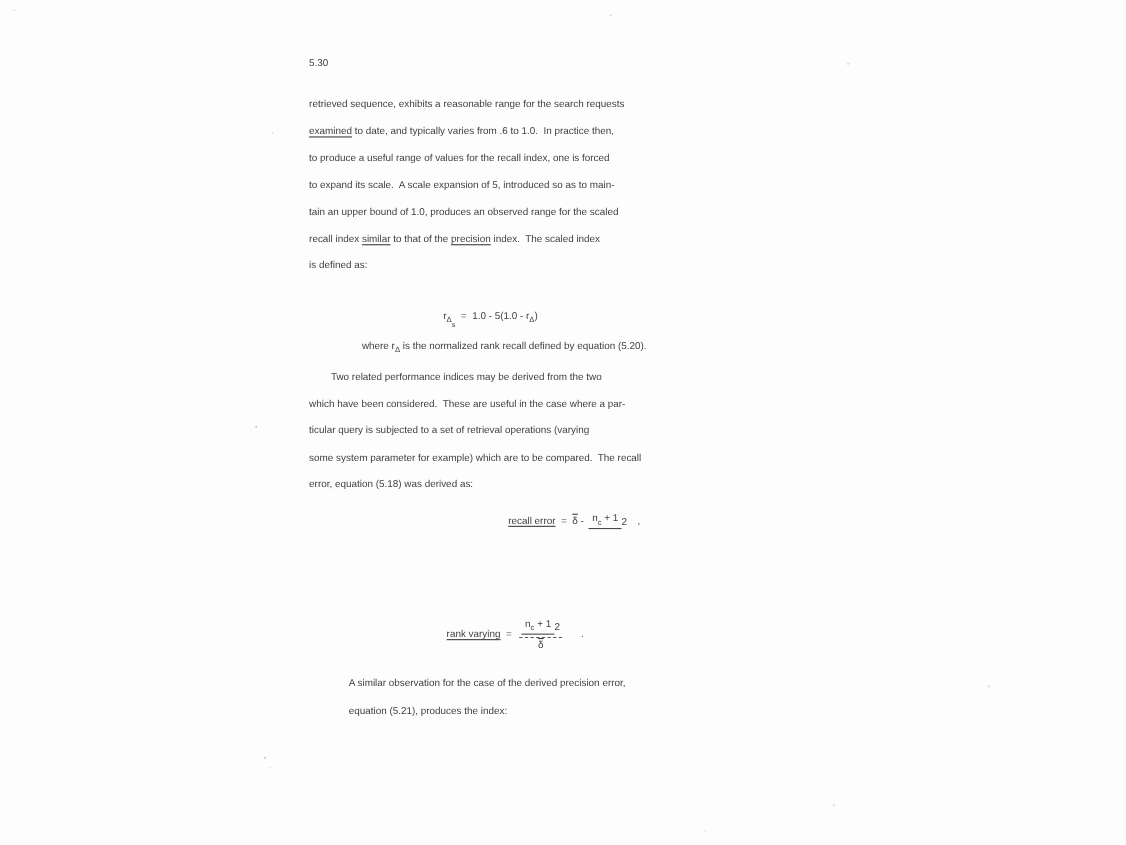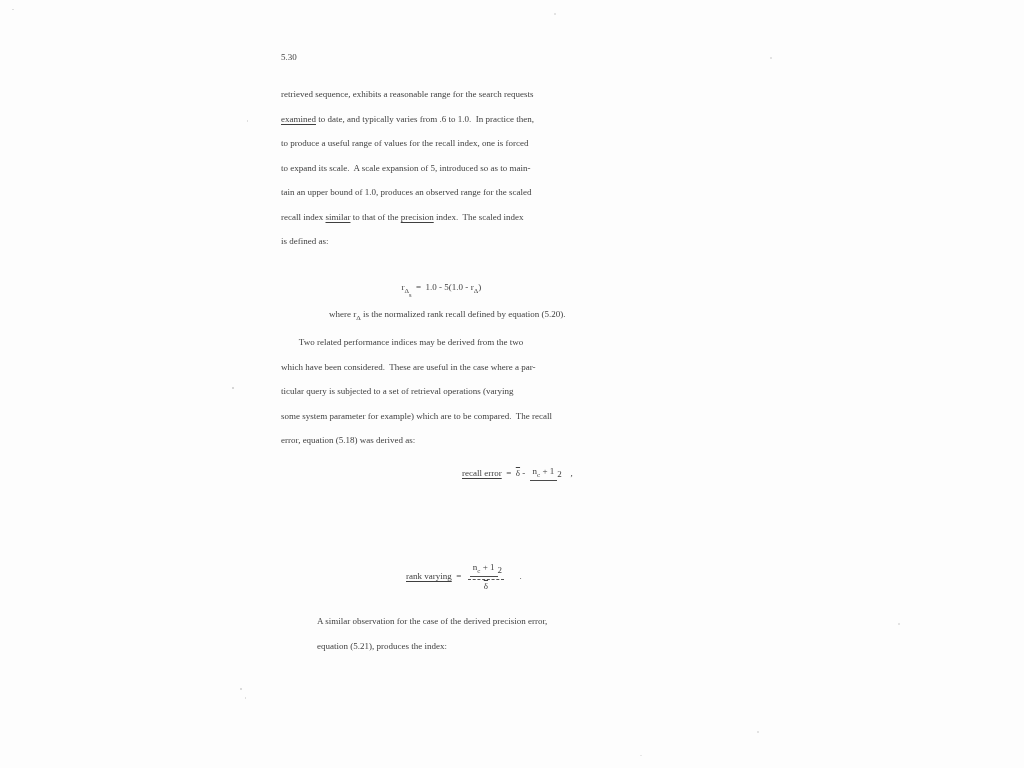--- a/index.html
+++ b/index.html
@@ -1,20 +1,20 @@
 <!DOCTYPE html>
 <html style="--ink: #3f3f3f; --paper: #fdfdfd;"><head>
 <meta charset="utf-8">
 <style>
   :root { --ink:#3f3f3f; --paper:#fdfdfd; }
   * { margin:0; padding:0; box-sizing:border-box; }
   html,body { width:1024px; height:768px; overflow:hidden; background:var(--paper); }
   .page {
     position:relative; width:1024px; height:768px; background:var(--paper);
-    font-family:Liberation Serif, serif;
+    font-family:Liberation Sans, sans-serif;
     color:var(--ink);
   }
   .scanwrap { position:absolute; inset:0; filter:blur(0.32px); }
   .txt { position:absolute; font-size:9px; white-space:pre; }
   .tline { height:24.5px; line-height:24.5px; white-space:pre; }
   .ul { text-decoration:underline; text-underline-offset:2px; }
   .sb { font-size:7px; vertical-align:-3px; }
   .sb2 { font-size:6.5px; vertical-align:-7px; }
   .ob { text-decoration:overline; }
   .eq { position:absolute; font-size:9px; white-space:pre; }

